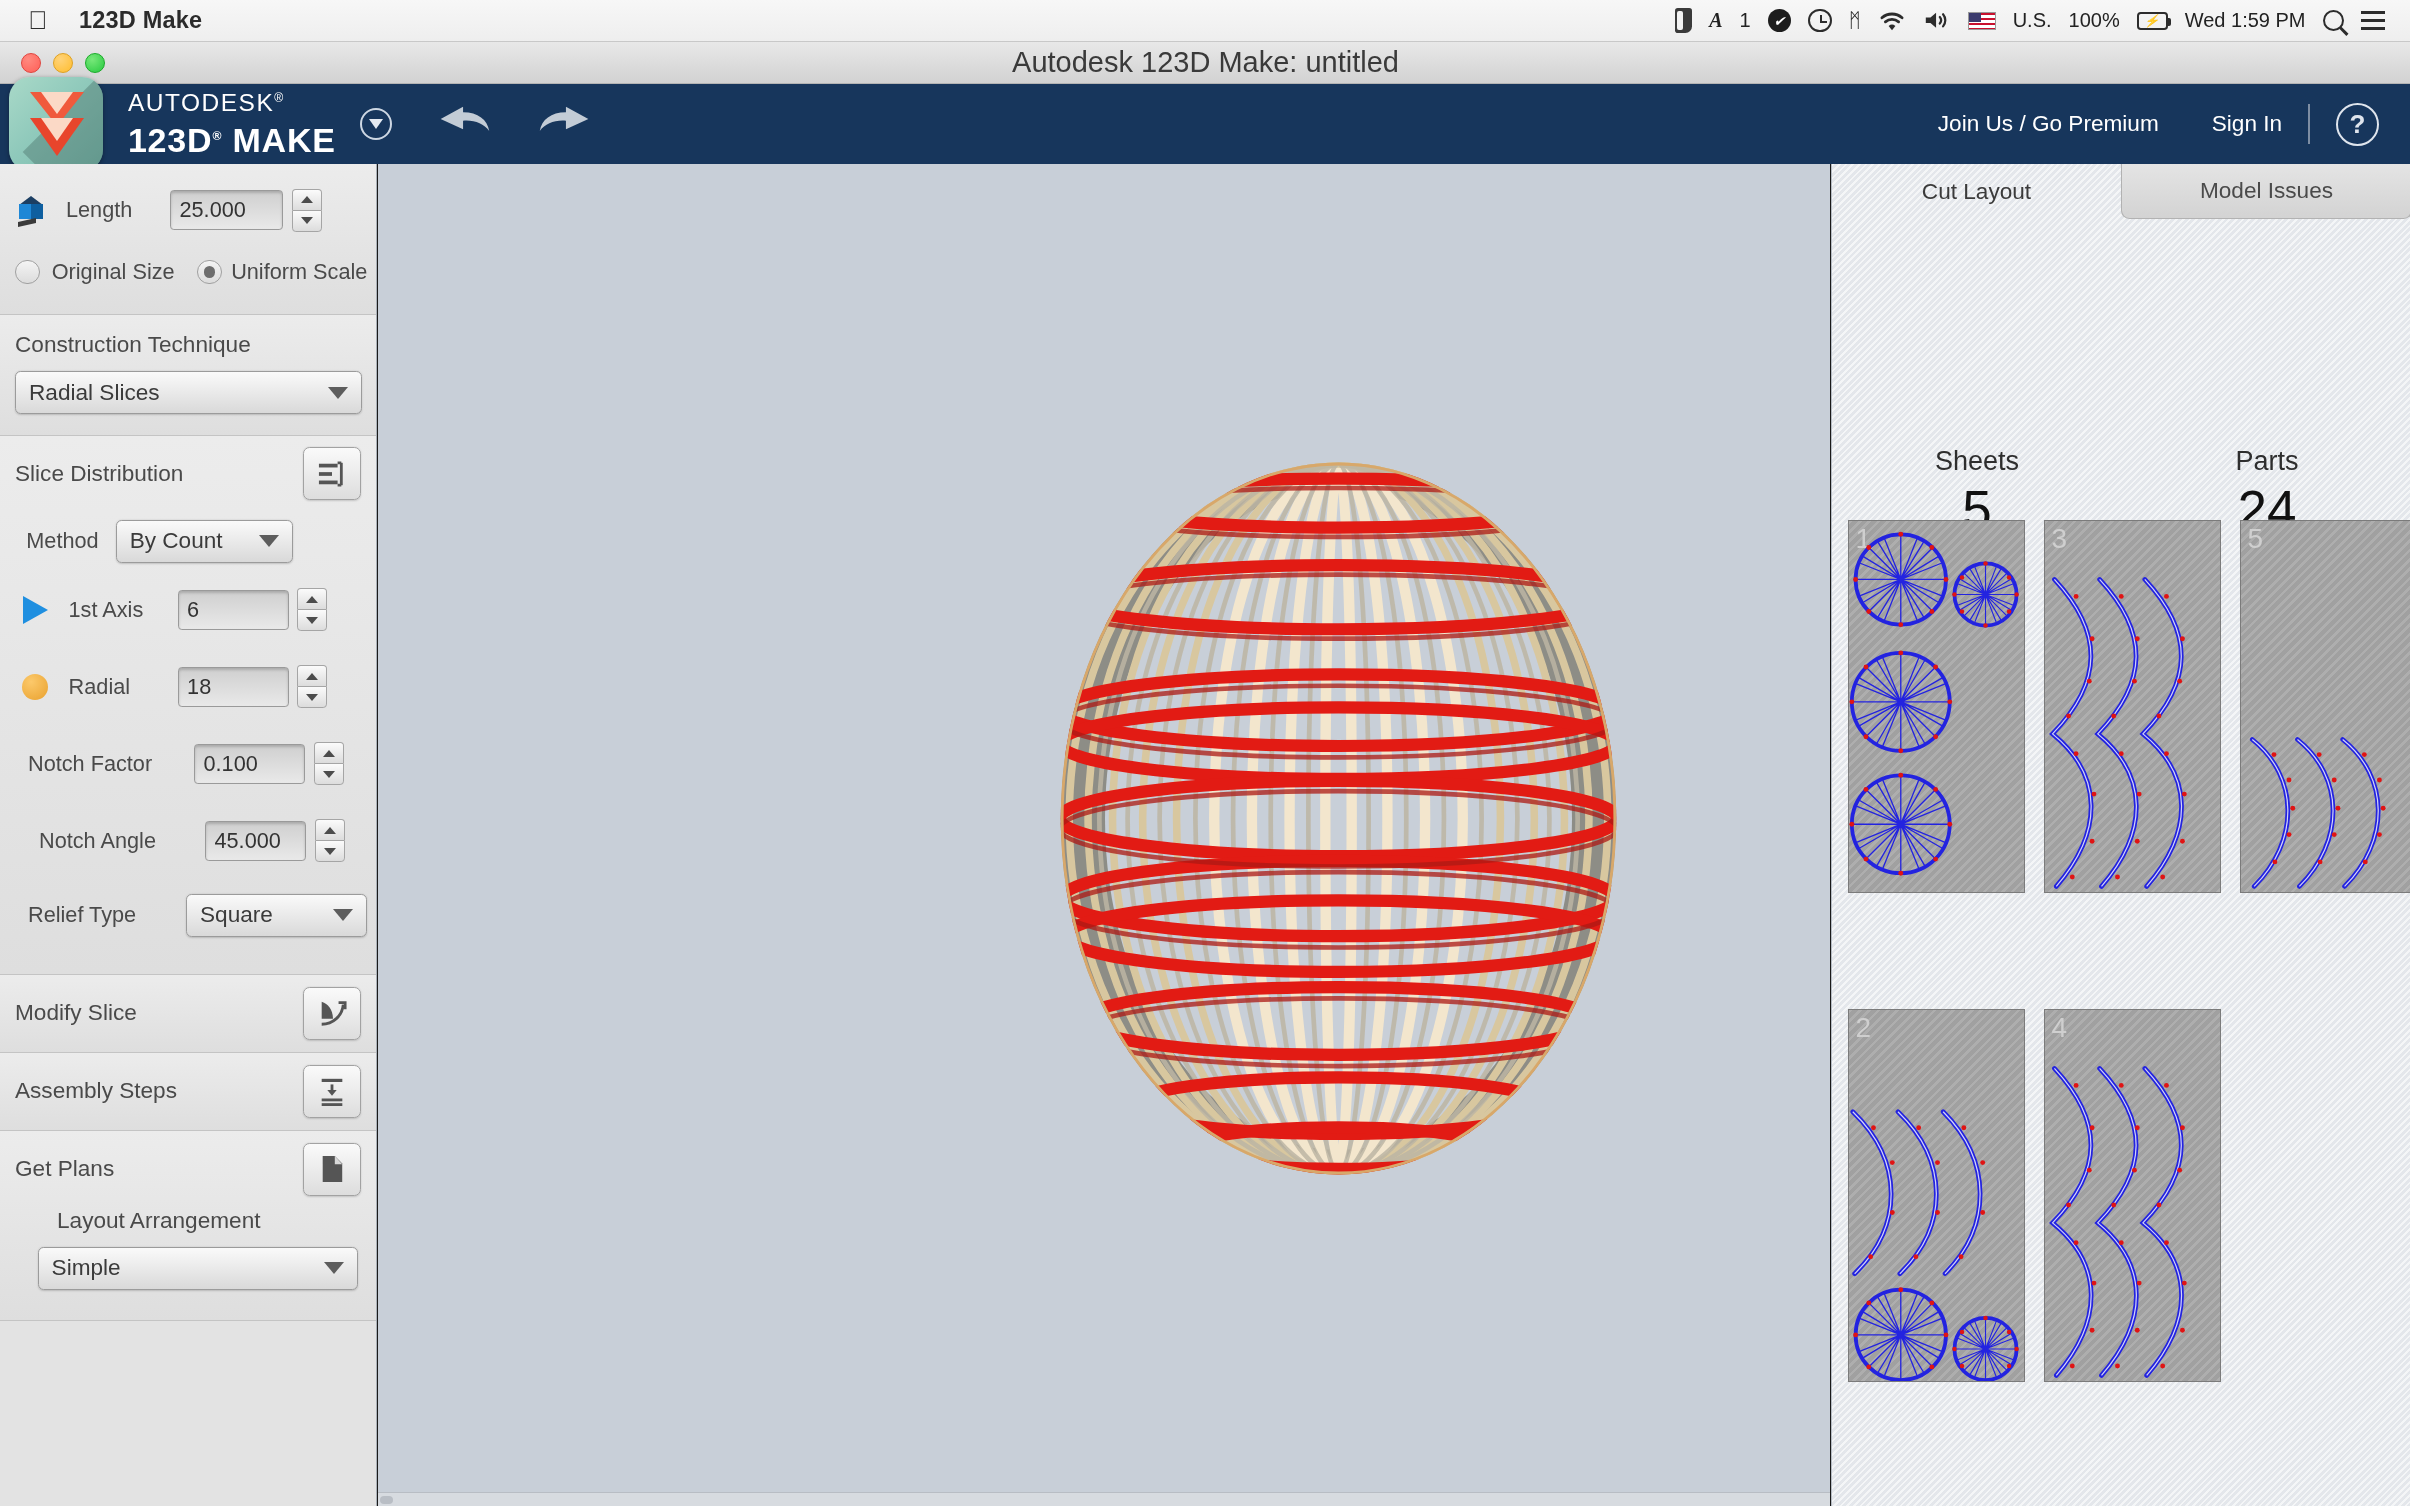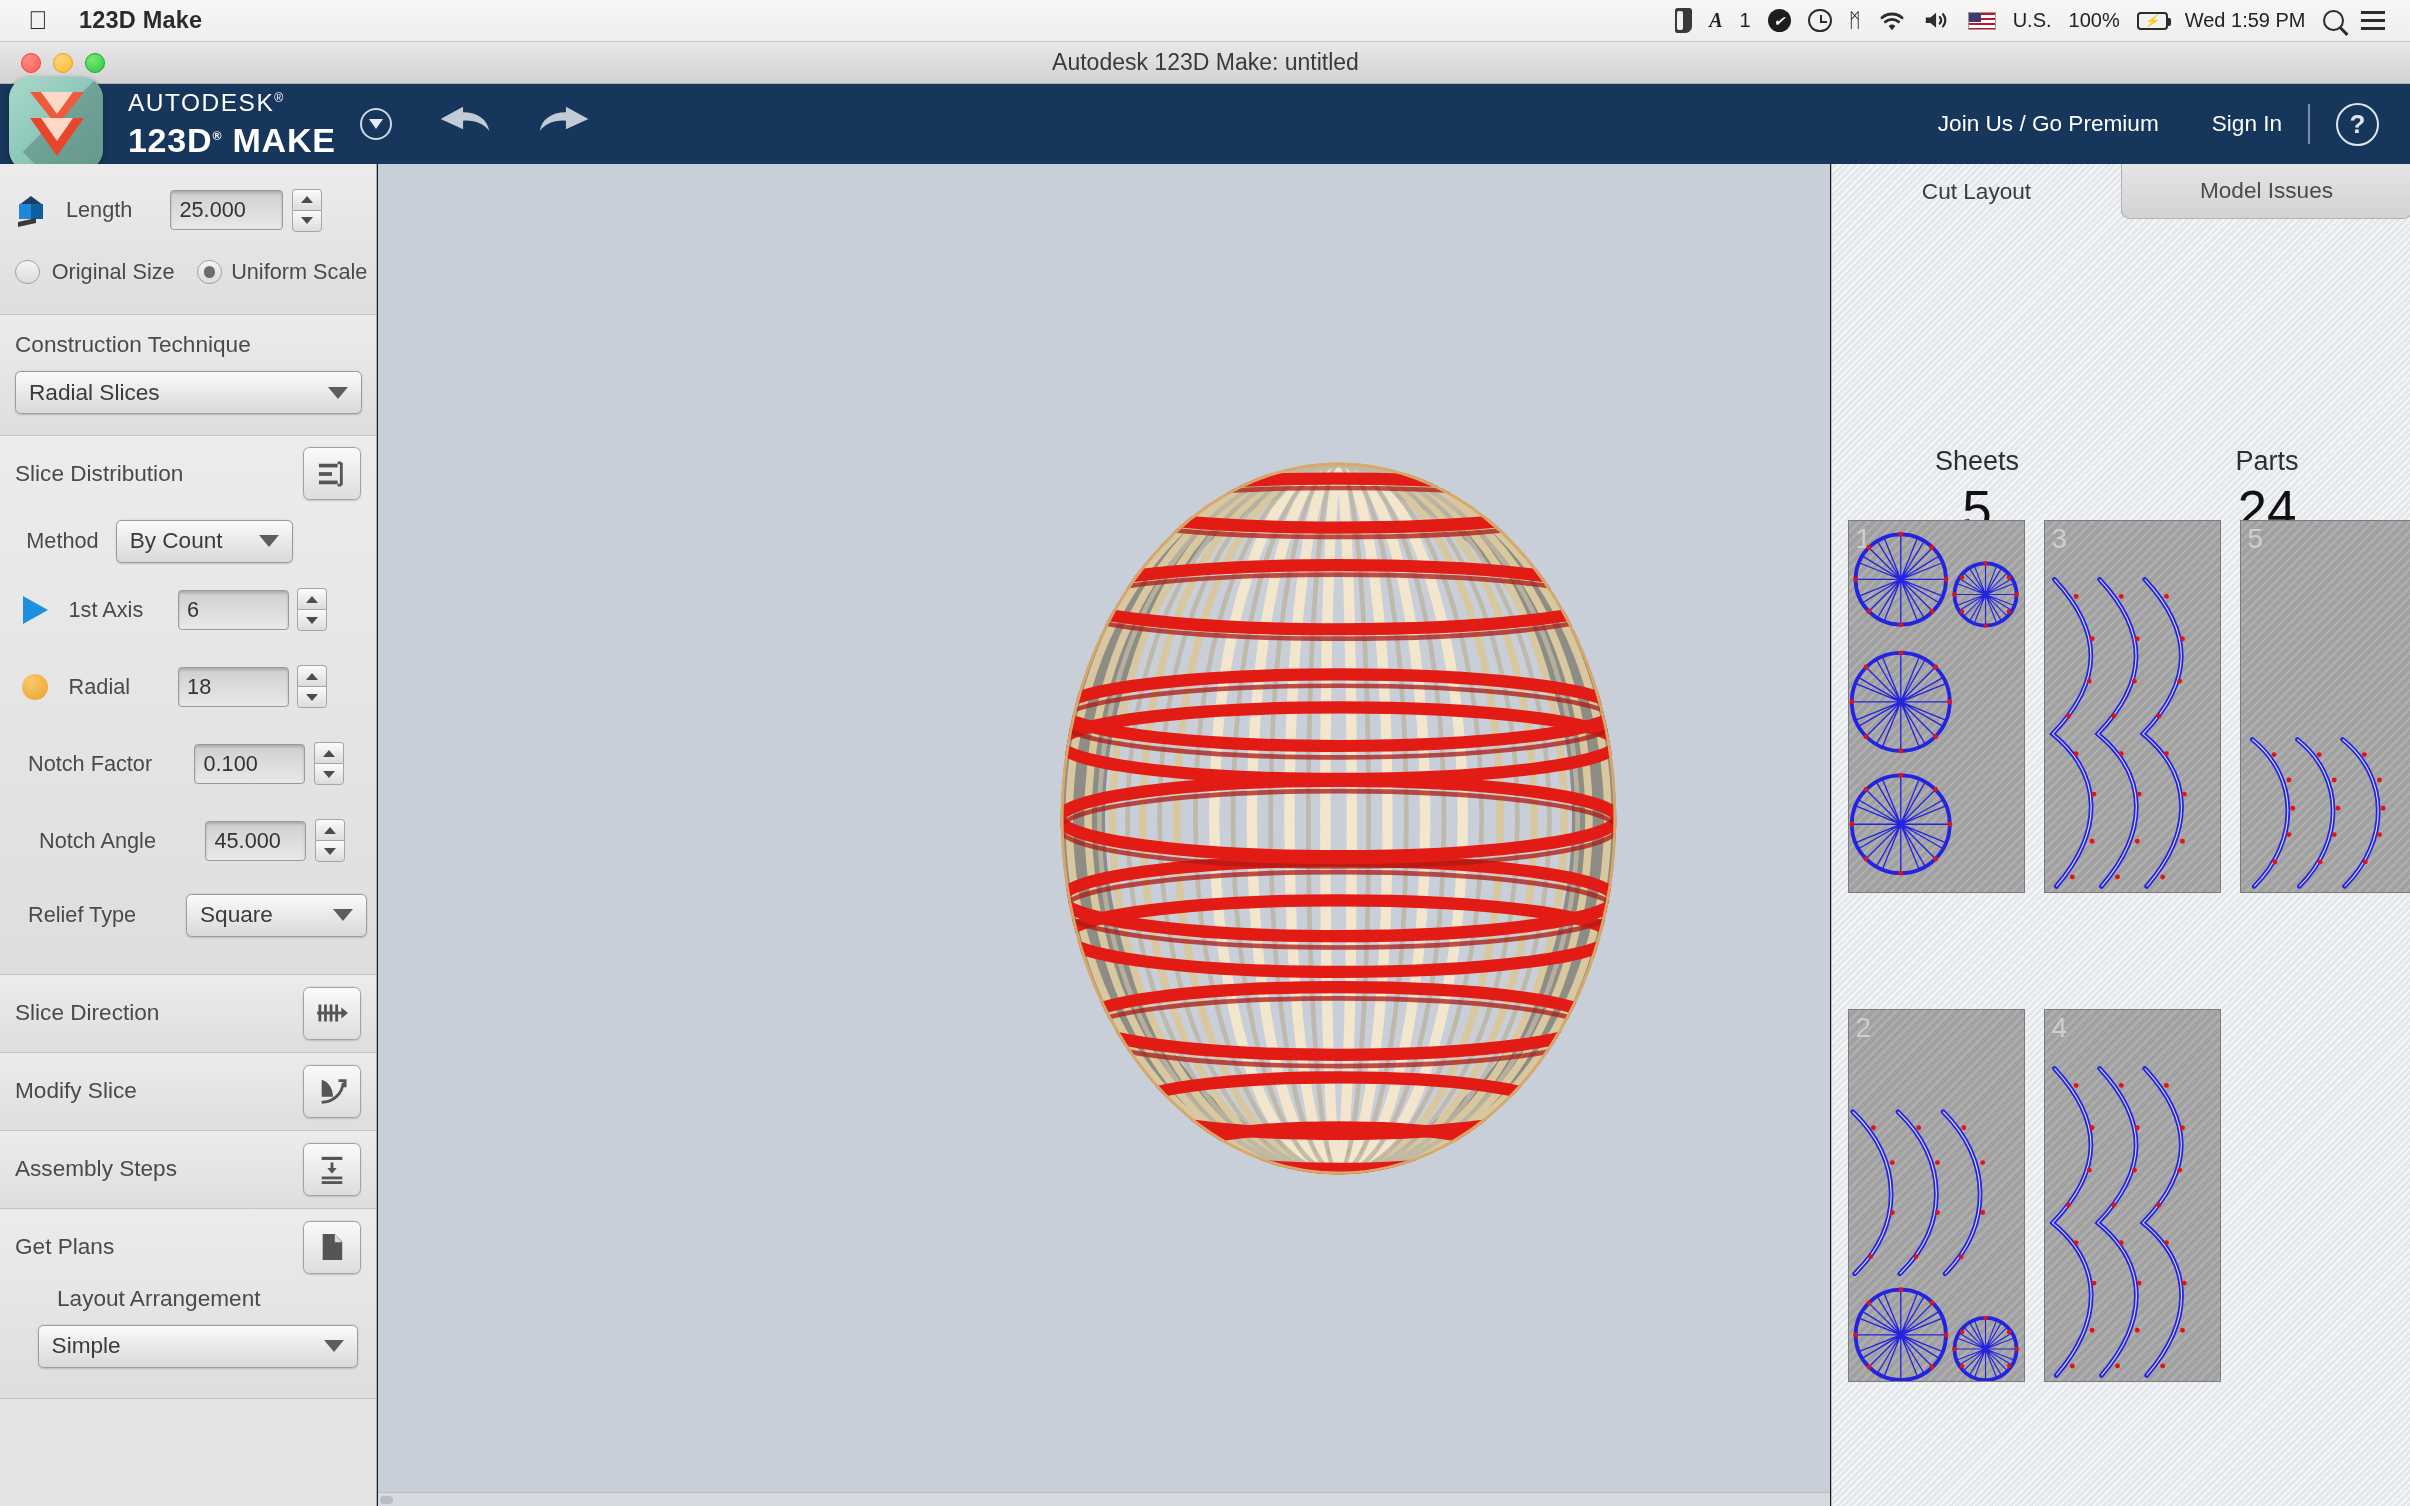--- a/index.html
+++ b/index.html
@@ -44,21 +44,21 @@
 
   
   #window{ position:absolute; left:0; top:42px; width:2411px; height:1464px; }
 
   #titlebar{
     position:absolute;left:0;top:0;width:2411px;height:42px;
     background:linear-gradient(#e8e8e8,#d2d2d2);
     border-bottom:0.9px solid #b4b4b4;
     display:flex;align-items:center;justify-content:center;
   }
-  #titlebar .title{ font-size:23px; color:#3a3a3a; }
+  #titlebar .title{ font-size:29px; color:#3a3a3a; }
   #traffic{ position:absolute; left:21px; top:50%; transform:translateY(-50%); display:flex; gap:12.2px; }
   #traffic span{ width:20px;height:20px;border-radius:50%; display:block; }
   .tl-red{background:radial-gradient(circle at 35% 30%,#ff8a80,#ff5f57);border:0.9px solid #e0443e;}
   .tl-yel{background:radial-gradient(circle at 35% 30%,#ffd37a,#ffbd2e);border:0.9px solid #dea123;}
   .tl-grn{background:radial-gradient(circle at 35% 30%,#78e87a,#28c940);border:0.9px solid #1aab29;}
 
   
   #brandbar{
     position:absolute;left:0;top:42px;width:2411px;height:80px;
     background:#17365c; display:flex; align-items:center;
@@ -402,32 +402,20 @@
       </div>
       <div class="row" style="height:72px">
         <span class="lbl" style="margin-left:13px;width:158px">Relief Type</span>
         <div class="dropdown" style="width:181px">
           <span class="cap">Square</span>
           <i class="dd-arrow"></i>
         </div>
       </div>
     </div>
 
-    <div class="lp-sect">
-      <div class="sect-head" style="height:77px">
-        <span class="lbl">Slice Direction</span>
-        <div class="sq-btn">
-          <svg width="34" height="28" viewBox="0 0 36 30">
-              <path d="M5 6v18M11 6v18M17 6v18M23 6v18" stroke="#555" stroke-width="3"></path>
-              <path d="M2 15h28" stroke="#555" stroke-width="3"></path>
-              <path d="M28 9l7 6-7 6z" fill="#555"></path>
-            </svg>
-        </div>
-      </div>
-    </div>
 
     <div class="lp-sect">
       <div class="sect-head" style="height:77px">
         <span class="lbl">Modify Slice</span>
         <div class="sq-btn">
           <svg width="32" height="30" viewBox="0 0 34 32">
               <path d="M6 4v18h12C18 13 13 6 6 4z" fill="#555"></path>
               <path d="M6 28C18 28 28 19 29 7" stroke="#555" stroke-width="3" fill="none"></path>
               <path d="M24 5h7v7" stroke="#555" stroke-width="3" fill="none"></path>
             </svg>

